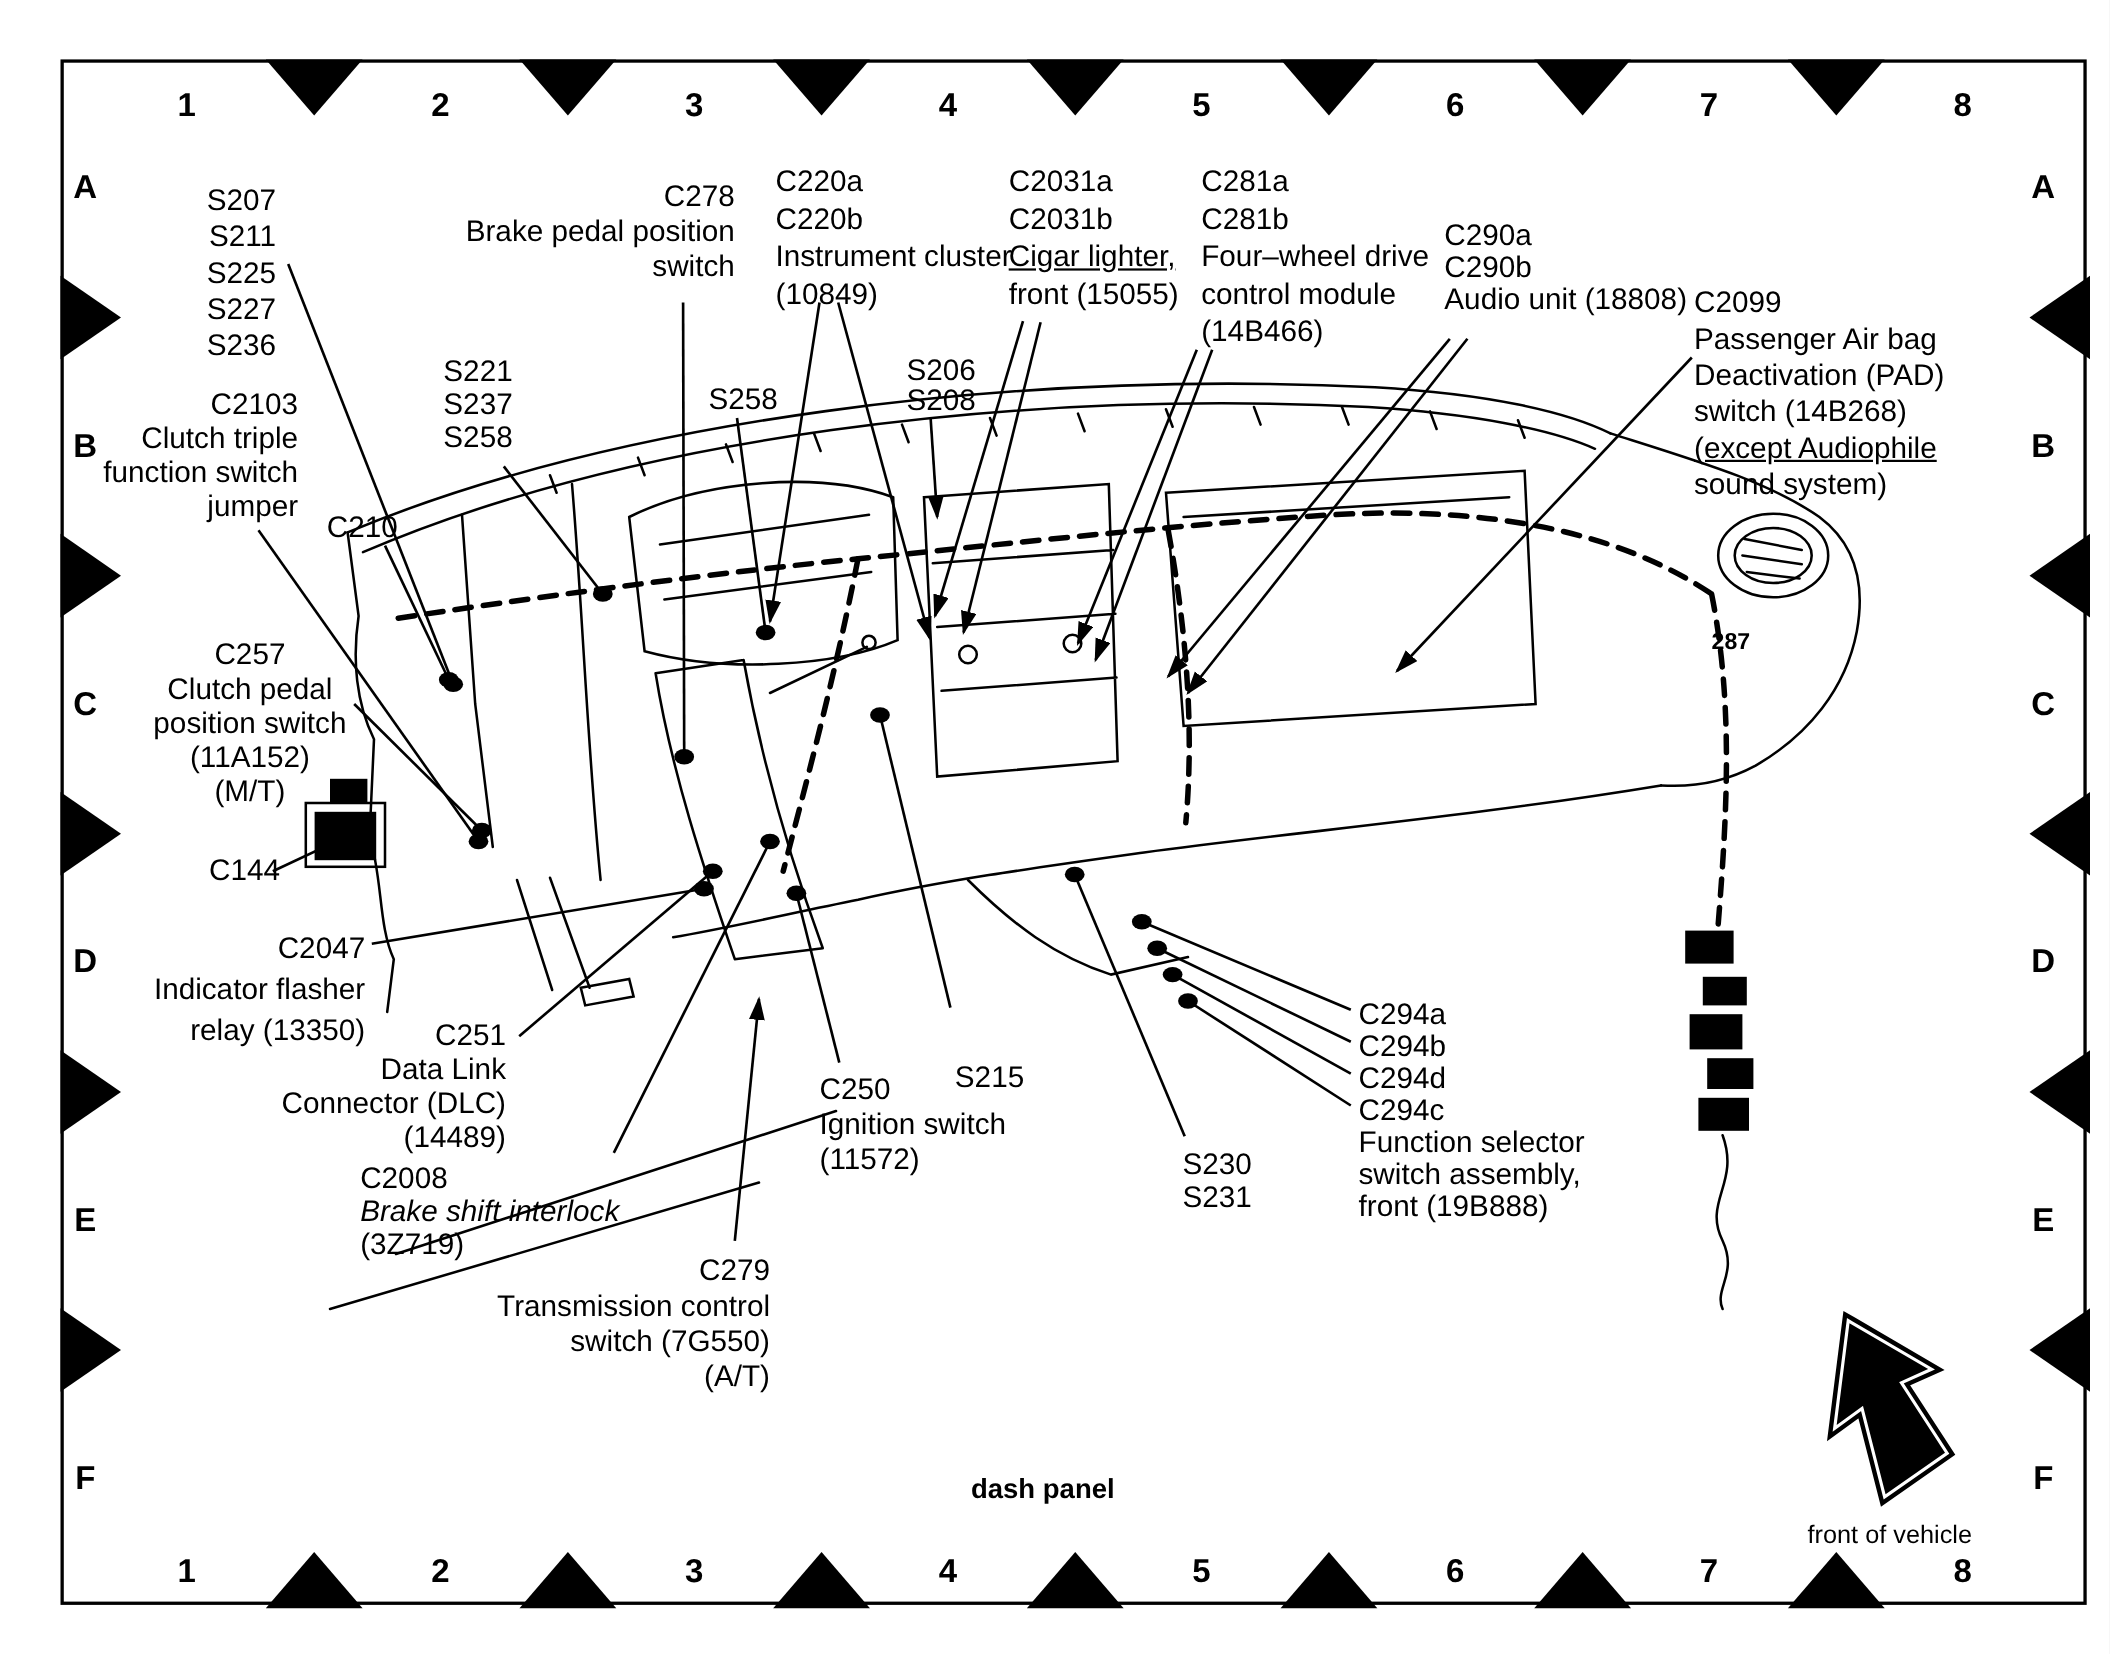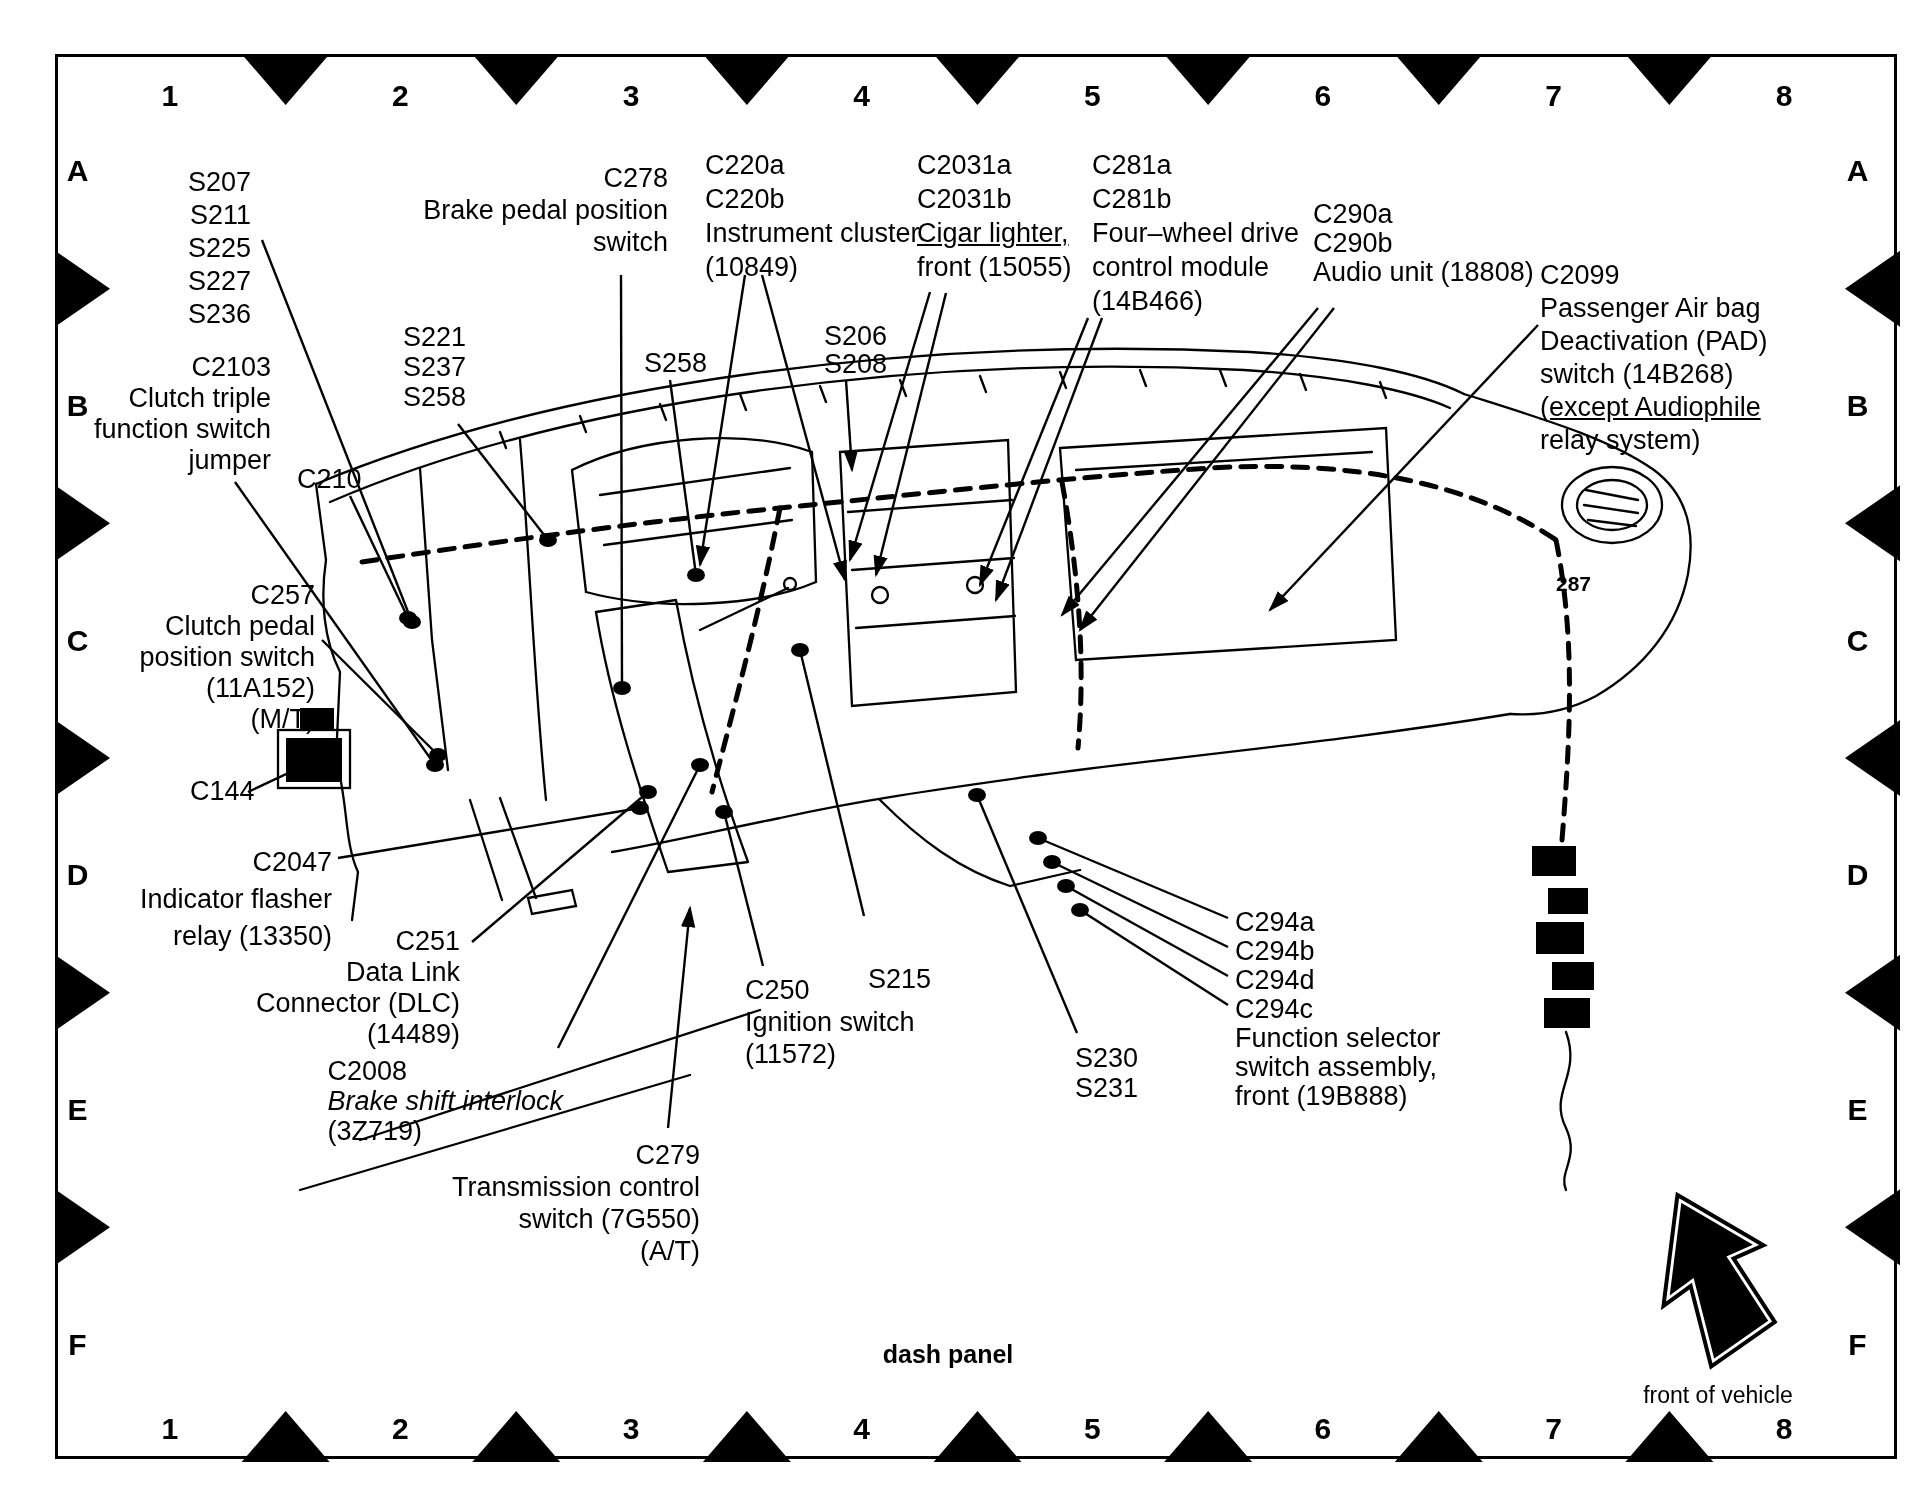--- a/index.html
+++ b/index.html
@@ -212,21 +212,21 @@
       <div class="cl" style="line-height: 31px;">jumper</div>
     </div>
     <div class="callout" style="top: 322px; left: 403px;">
       <div class="cl" style="line-height: 30px;">S221</div>
       <div class="cl" style="line-height: 30px;">S237</div>
       <div class="cl" style="line-height: 30px;">S258</div>
     </div>
     <div class="callout" style="top: 464px; left: 297px;">
       <div class="cl" style="line-height: 30px;">C210</div>
     </div>
-    <div class="callout" style="top: 580px; right: 1603px; text-align: right;">
+    <div class="callout" style="top: 580px; right: 1603px; text-align: center;">
       <div class="cl" style="line-height: 31px;">C257</div>
       <div class="cl" style="line-height: 31px;">Clutch pedal</div>
       <div class="cl" style="line-height: 31px;">position switch</div>
       <div class="cl" style="line-height: 31px;">(11A152)</div>
       <div class="cl" style="line-height: 31px;">(M/T)</div>
     </div>
     <div class="callout" style="top: 776px; left: 190px;">
       <div class="cl" style="line-height: 30px;">C144</div>
     </div>
     <div class="callout" style="top: 844px; right: 1586px; text-align: right;">
@@ -307,15 +307,15 @@
       <div class="cl" style="line-height: 29px;">C290a</div>
       <div class="cl" style="line-height: 29px;">C290b</div>
       <div class="cl" style="line-height: 29px;">Audio unit (18808)</div>
     </div>
     <div class="callout" style="top: 259px; left: 1540px;">
       <div class="cl" style="line-height: 33px;">C2099</div>
       <div class="cl" style="line-height: 33px;">Passenger Air bag</div>
       <div class="cl" style="line-height: 33px;">Deactivation (PAD)</div>
       <div class="cl" style="line-height: 33px;">switch (14B268)</div>
       <div class="cl" style="line-height: 33px; text-decoration: underline;">(except Audiophile</div>
-      <div class="cl" style="line-height: 33px;">relay system)</div>
+      <div class="cl" style="line-height: 33px;">sound system)</div>
     </div>
   </div>
 
 </body></html>

